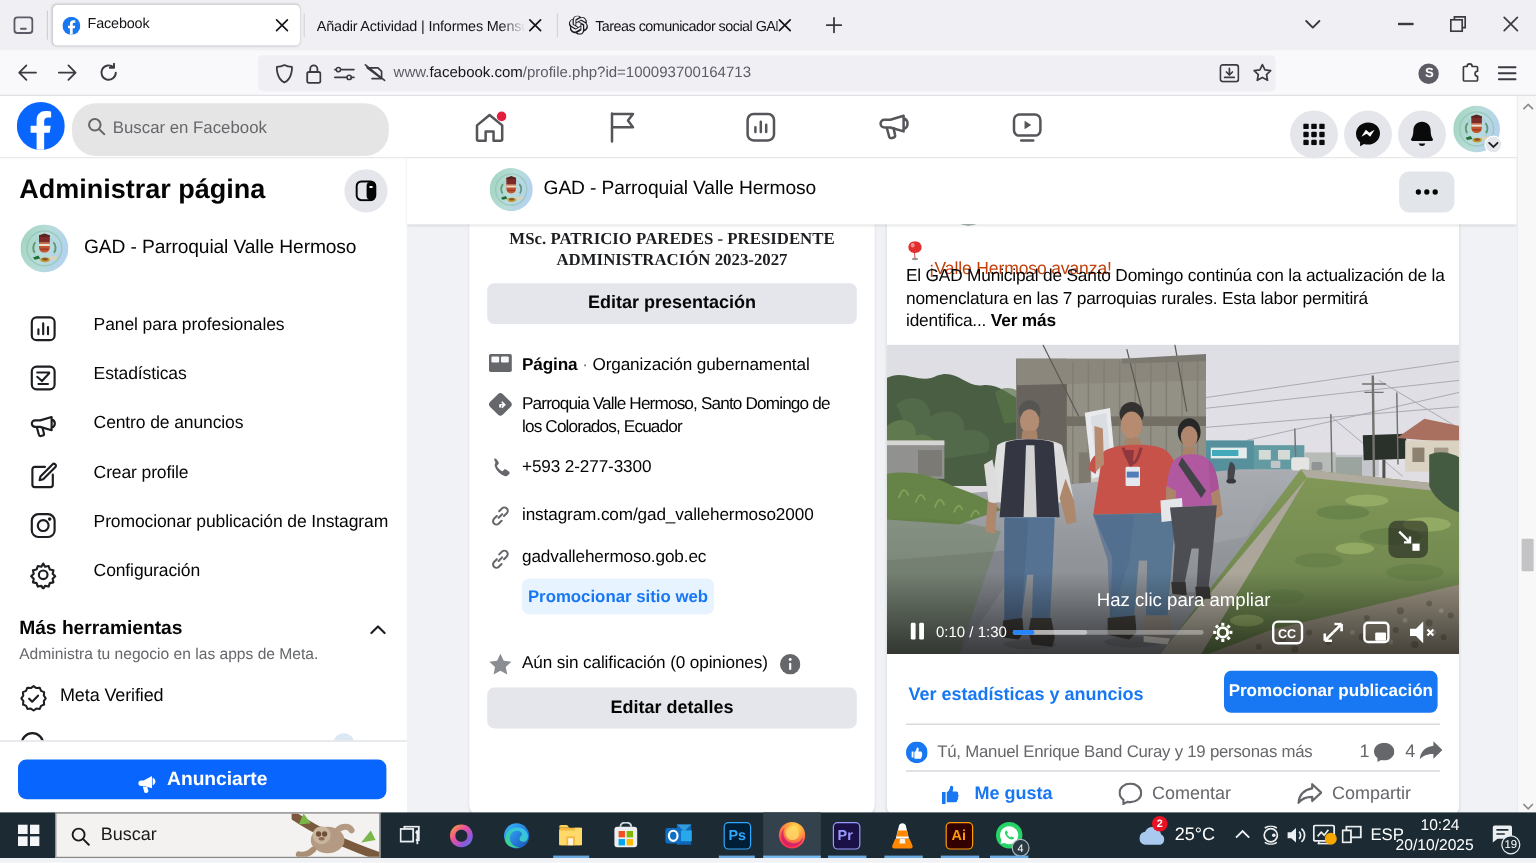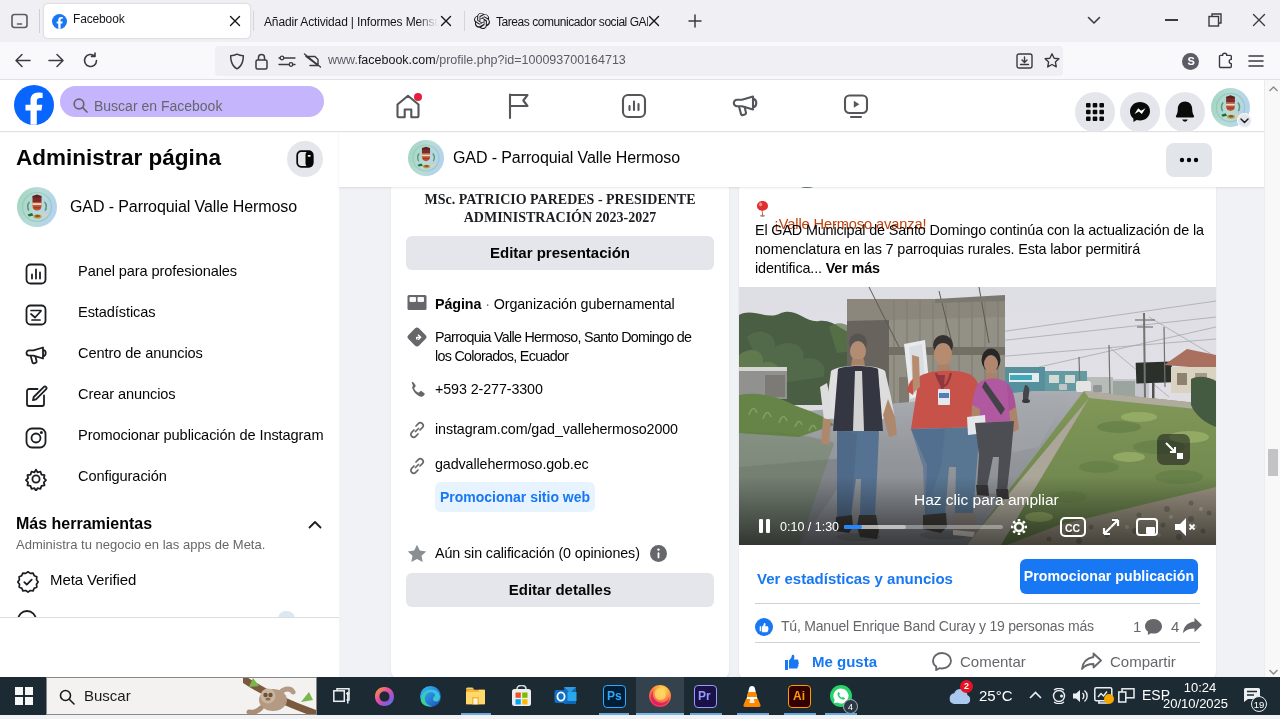--- a/index.html
+++ b/index.html
@@ -9,21 +9,21 @@
 
   
   #tabbar { position:absolute; left:0; top:0; width:1280px; height:42px; background:#f0f0f4; }
   #toolbar { position:absolute; left:0; top:42px; width:1280px; height:38px; background:#f9f9fb; border-bottom:1px solid #e0e0e6; }
   .tab-active { position:absolute; left:44px; top:4px; width:206px; height:34px; background:#ffffff; border-radius:4px; box-shadow:0 0 2px rgba(0,0,0,.25); }
   .tabtxt { font-size:12px; color:#15141a; white-space:nowrap; letter-spacing:-0.15px; }
   #urlbar { position:absolute; left:215px; top:4px; width:848px; height:30px; background:#f0f0f4; border-radius:4px; }
 
   
   #fbheader { position:absolute; left:0; top:80px; width:1280px; height:51px; background:#fff; box-shadow:0 1px 1px rgba(0,0,0,.12); z-index:30; }
-  #fbsearch { position:absolute; left:60px; top:6px; width:264px; height:31px; border-radius:20px; background:#c4b5fd; }
+  #fbsearch { position:absolute; left:60px; top:6px; width:264px; height:44px; border-radius:20px; background:#e5e5e5; }
   .hdr-circle { position:absolute; top:92px; width:40px; height:40px; border-radius:50%; background:#e4e6eb; z-index:31; }
 
   
   #sidebar { position:absolute; left:0; top:131px; width:339px; height:550px; background:#fff; z-index:5; }
   .navrow { position:absolute; left:8px; width:323px; height:41px; }
   .navrow .ic { position:absolute; left:16px; top:9px; width:24px; height:24px; }
   .navrow .lbl { position:absolute; left:70px; top:10px; font-size:14.6px; color:#050505; letter-spacing:-0.1px; white-space:nowrap; }
 
   
   #pagehdr { position:absolute; left:339px; top:131px; width:925px; height:56px; background:#fff; box-shadow:0 1px 2px rgba(0,0,0,.1); z-index:20; }
@@ -278,21 +278,21 @@
           <path d="M19 3.5v11l-9.5-2.8H5.2A2.7 2.7 0 0 1 2.5 9a2.7 2.7 0 0 1 2.7-2.7h4.3zM19 5.5c1.7.5 2.7 1.9 2.7 3.5s-1 3-2.7 3.5" fill="none" stroke="#1c1e21" stroke-width="1.8" stroke-linejoin="round"></path>
           <path d="M6.7 12l1.7 6.3a1.4 1.4 0 0 0 1.7 1l1.5-.4a1.4 1.4 0 0 0 1-1.7l-1.3-5.2" fill="none" stroke="#1c1e21" stroke-width="1.8"></path>
         </svg>
       <div class="lbl">Centro de anuncios</div>
     </div>
     <div class="navrow" style="top:245px">
       <svg class="ic" viewBox="0 0 24 24">
           <path d="M13.5 4H5a2 2 0 0 0-2 2v13a2 2 0 0 0 2 2h13a2 2 0 0 0 2-2v-8.5" fill="none" stroke="#1c1e21" stroke-width="1.8" stroke-linecap="round"></path>
           <path d="M9 15.2l.7-3.2L19.9 1.8a1.4 1.4 0 0 1 2 0l.3.3a1.4 1.4 0 0 1 0 2L12 14.3z" fill="none" stroke="#1c1e21" stroke-width="1.8" stroke-linejoin="round"></path>
         </svg>
-      <div class="lbl">Crear anuncios</div>
+      <div class="lbl">Crear profile</div>
     </div>
     <div class="navrow" style="top:286px">
       <svg class="ic" viewBox="0 0 24 24">
           <rect x="2.5" y="2.5" width="19" height="19" rx="5.5" fill="none" stroke="#1c1e21" stroke-width="1.8"></rect>
           <circle cx="12" cy="12" r="4.5" fill="none" stroke="#1c1e21" stroke-width="1.8"></circle>
           <circle cx="17.4" cy="6.6" r="1.5" fill="#1c1e21"></circle>
         </svg>
       <div class="lbl">Promocionar publicación de Instagram</div>
     </div>
     <div class="navrow" style="top:327px">
@@ -312,20 +312,26 @@
           <path d="M12 1.8l2.3 1.6 2.8-.3 1.1 2.6 2.6 1.1-.3 2.8 1.6 2.4-1.6 2.3.3 2.8-2.6 1.1-1.1 2.6-2.8-.3-2.3 1.6-2.3-1.6-2.8.3-1.1-2.6-2.6-1.1.3-2.8L1.8 12l1.6-2.3-.3-2.9 2.6-1.1 1.1-2.6 2.9.3z" fill="none" stroke="#1c1e21" stroke-width="1.7" stroke-linejoin="round"></path>
           <path d="M8.3 12.2l2.5 2.5 4.9-5" fill="none" stroke="#1c1e21" stroke-width="1.8" stroke-linecap="round" stroke-linejoin="round"></path>
         </svg>
       <div class="lbl" style="left:42px;font-size:15px">Meta Verified</div>
     </div>
     <svg class="abs" style="left:16px;top:477px" width="22" height="12" viewBox="0 0 22 12">
       <path d="M2 12a9 9 0 0 1 18 0" fill="none" stroke="#1c1e21" stroke-width="1.8"></path>
     </svg>
     <div class="abs" style="left:278px;top:480px;width:17px;height:9px;border-radius:8px 8px 0 0;background:#dbe7f2"></div>
     <div class="abs" style="left:0;top:486px;width:339px;height:64px;background:#fff;border-top:1px solid #dadde1"></div>
+    <div class="abs" style="left:15px;top:502px;width:307px;height:33px;border-radius:7px;background:#0866ff;text-align:center">
+      <svg style="vertical-align:middle;margin-top:8px;margin-right:7px" width="18" height="16" viewBox="0 0 24 22">
+        <path d="M17 1v14l-8.5-2.6H4.6A3.1 3.1 0 0 1 1.5 9.3a3.1 3.1 0 0 1 3.1-3.1h2.9zM17.8 3c1.9.6 3.2 2.2 3.2 4.3s-1.3 3.7-3.2 4.3z" fill="#fff"></path>
+        <path d="M6.5 13l1.6 6a1.8 1.8 0 0 0 2.2 1.3l1.2-.3a1.8 1.8 0 0 0 1.3-2.2l-1.2-4.5z" fill="#fff"></path>
+      </svg><span style="font-size:16px;font-weight:bold;color:#fff;vertical-align:middle;line-height:33px">Anunciarte</span>
+    </div>
   </div>
 
   <div id="main">
 
     <div class="card" style="left:391px;top:178px;width:338px;height:501px;z-index:6">
       <div class="abs" style="left:0;top:13px;width:338px;text-align:center;font-family:'Liberation Serif',serif;font-weight:bold;font-size:14px;color:#1c1e21;line-height:18px">MSc. PATRICIO PAREDES - PRESIDENTE<br>ADMINISTRACIÓN 2023-2027</div>
       <div class="graybtn" style="left:15px;top:58px;width:308px;height:34px;line-height:34px">Editar presentación</div>
       <svg class="abs" style="left:16px;top:115px" width="20" height="18" viewBox="0 0 20 18">
           <rect x="0.5" y="2" width="19" height="15" rx="1.5" fill="#65676b"></rect>
           <rect x="2.5" y="4" width="6.5" height="5" rx="1" fill="#f7f8fa"></rect>

